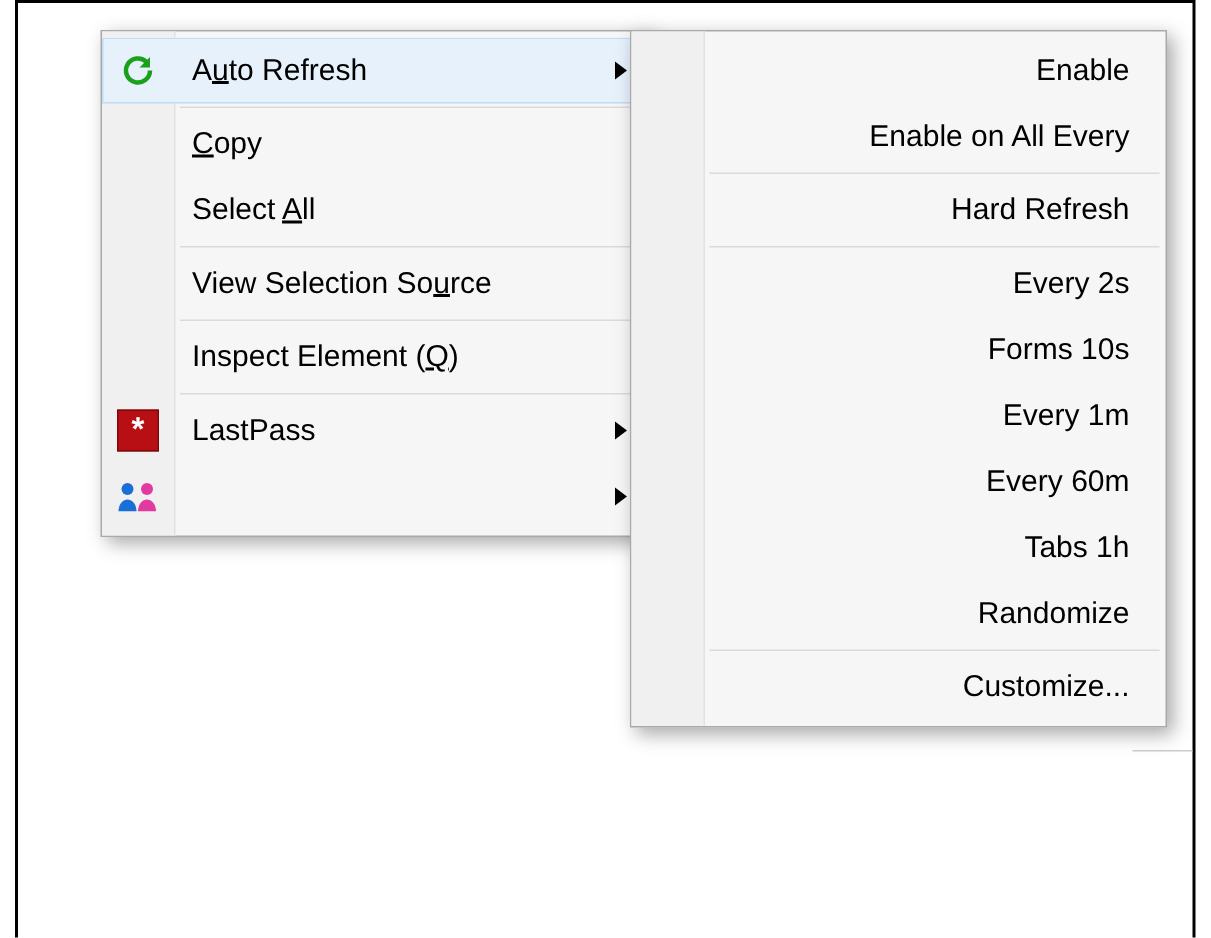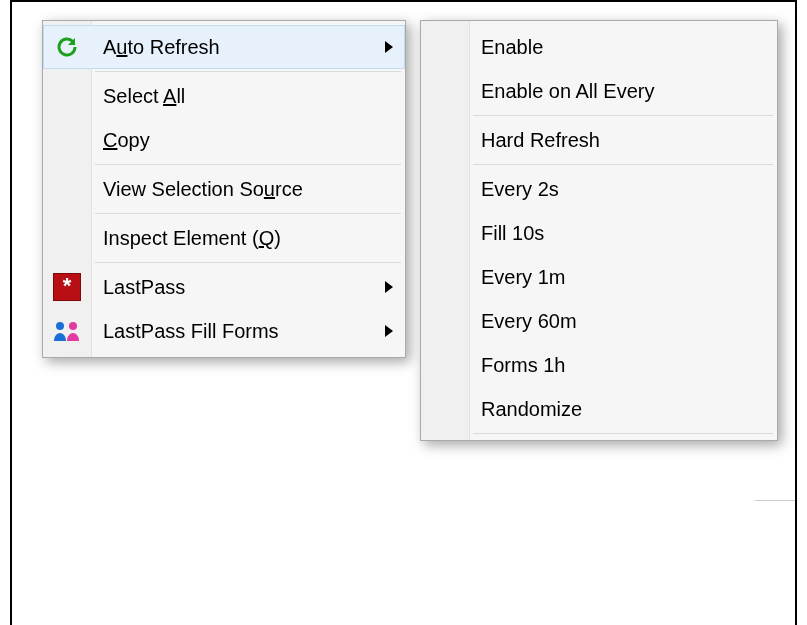--- a/index.html
+++ b/index.html
@@ -86,22 +86,22 @@
     align-items: center;
     justify-content: center;
   }
   .menu .sep {
     margin: 2px 4px 2px 52px;
     border-top: 1px solid #dadada;
   }
   .u { text-decoration: underline; }
 
   
-  #menu-main { top: 20px; left: 42px; width: 362px; }
-  #menu-sub  { top: 20px; left: 420px; width: 356px; }
+  #menu-main { top: 20px; left: 67px; width: 362px; }
+  #menu-sub  { top: 20px; left: 420px; width: 356px; text-align: right; }
 
   
   .icon-refresh svg { width: 24px; height: 24px; }
   .icon-lastpass {
     width: 26px; height: 26px;
     background: #b70f13;
     border: 1px solid #7a0a0c;
     color: #fff;
     font-weight: bold;
     font-size: 22px;
@@ -128,24 +128,24 @@
             <path fill="#1aa01a" d="M20 3v7h-7z"></path>
           </svg>
       </span>
       <span class="label">A<span class="u">u</span>to Refresh</span>
       <span class="arrow"></span>
     </div>
 
     <div class="sep"></div>
 
     <div class="menu-item">
+      <span class="label"><span class="u">C</span>opy</span>
+    </div>
+    <div class="menu-item">
       <span class="label">Select <span class="u">A</span>ll</span>
-    </div>
-    <div class="menu-item">
-      <span class="label"><span class="u">C</span>opy</span>
     </div>
 
     <div class="sep"></div>
 
     <div class="menu-item">
       <span class="label">View Selection So<span class="u">u</span>rce</span>
     </div>
 
     <div class="sep"></div>
 
@@ -168,21 +168,20 @@
           <g fill="#1a6fd6">
               <circle cx="7" cy="5" r="4"></circle>
               <path d="M1 20c0-5 3-8 6-8s6 3 6 8z"></path>
             </g>
           <g fill="#e23aa0">
               <circle cx="20" cy="5" r="4"></circle>
               <path d="M14 20c0-5 3-8 6-8s6 3 6 8z"></path>
             </g>
         </svg>
       </span>
-      <span class="label">LastPass Fill Forms</span>
       <span class="arrow"></span>
     </div>
 
   </div>
 </div>
 
 <div id="menu-sub" class="menu">
   <div class="icon-gutter"></div>
   <div class="items">
     <div class="menu-item">
@@ -193,29 +192,32 @@
     </div>
     <div class="sep"></div>
     <div class="menu-item">
       <span class="label">Hard Refresh</span>
     </div>
     <div class="sep"></div>
     <div class="menu-item">
       <span class="label">Every 2s</span>
     </div>
     <div class="menu-item">
-      <span class="label">Fill 10s</span>
+      <span class="label">Forms 10s</span>
     </div>
     <div class="menu-item">
       <span class="label">Every 1m</span>
     </div>
     <div class="menu-item">
       <span class="label">Every 60m</span>
     </div>
     <div class="menu-item">
-      <span class="label">Forms 1h</span>
+      <span class="label">Tabs 1h</span>
     </div>
     <div class="menu-item">
       <span class="label">Randomize</span>
     </div>
     <div class="sep"></div>
+    <div class="menu-item">
+      <span class="label">Customize...</span>
+    </div>
   </div>
 </div>
 
 </body></html>

